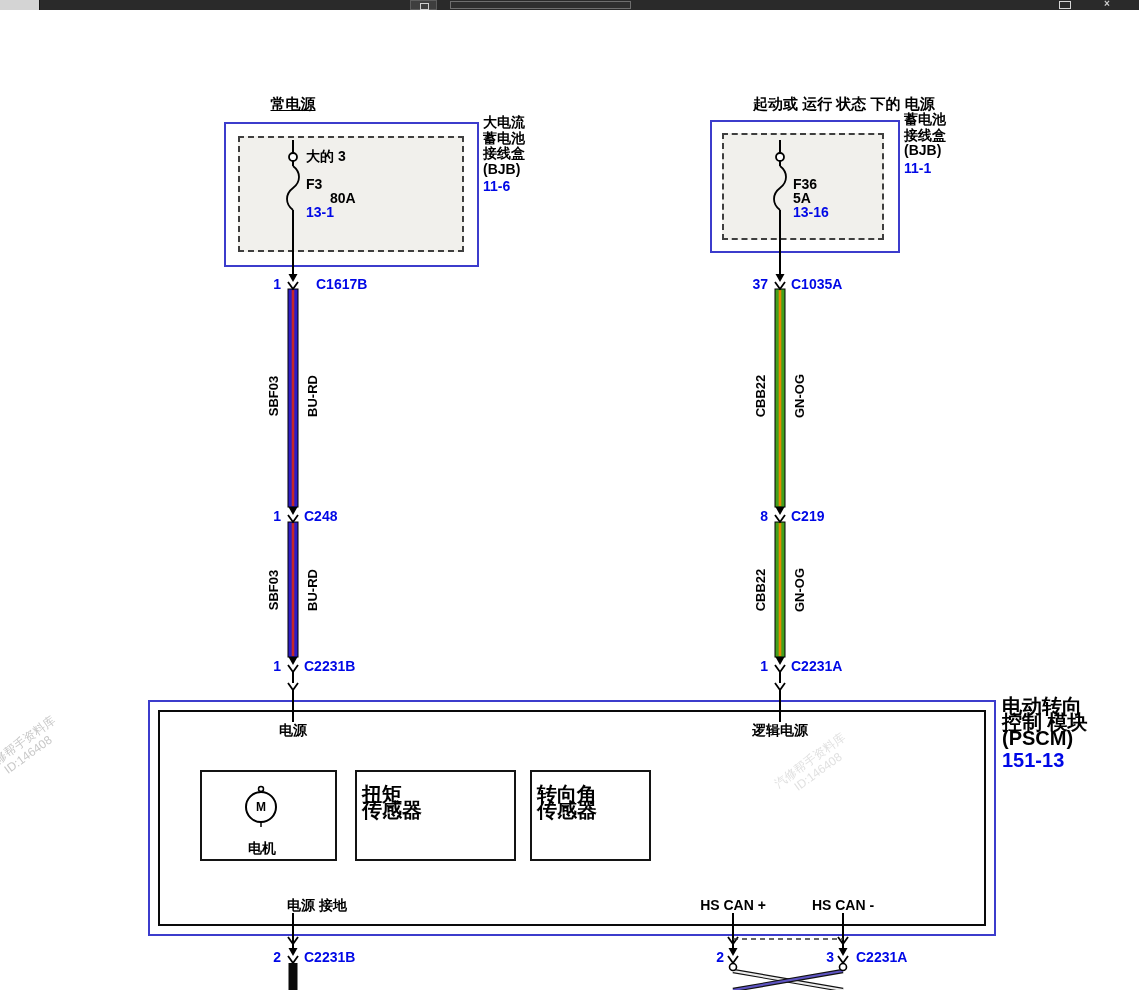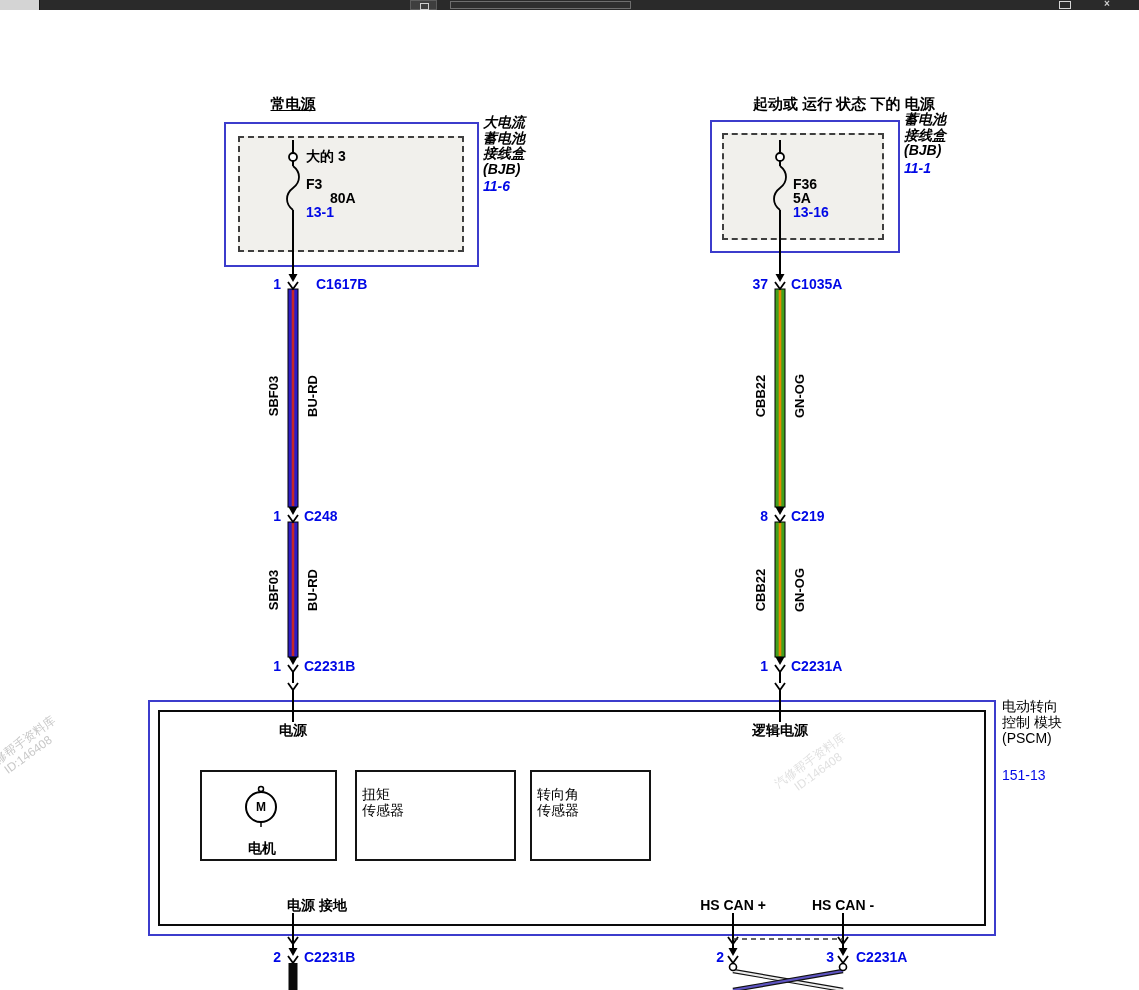--- a/index.html
+++ b/index.html
@@ -17,24 +17,24 @@
   .tb-close { position:absolute; left:1104px; top:-2px; color:#cfcfcf; font-size:10px; font-weight:700; line-height:12px; }
 
   
   .lbl { position:absolute; font-weight:700; font-size:14px; color:#000; white-space:nowrap; z-index:6; }
   .big { font-size:15px; }
   .blue { color:#0008e6; }
   .ctr { text-align:center; }
   .rt  { text-align:right; }
   .rot { transform:rotate(-90deg); font-size:13px; height:16px; line-height:16px; text-align:center; width:80px; }
 
-  .sideblock { position:absolute; font-weight:700; font-size:14px; line-height:15.5px; color:#000; white-space:nowrap; z-index:6;font-style:italic; }
+  .sideblock { position:absolute; font-weight:700; font-size:14px; line-height:15.5px; color:#000; white-space:nowrap; z-index:6; }
   .sideblock .pg { margin-top:2px; }
-  .pscmblock { position:absolute; font-weight:400; font-size:14px; line-height:16px; color:#000; white-space:nowrap; z-index:6; }
-  .pscmblock .pg { margin-top:21px; }
+  .pscmblock { position:absolute; font-weight:700; font-size:20px; line-height:16px; color:#000; white-space:nowrap; z-index:6; }
+  .pscmblock .pg { margin-top:6px; }
 
   
   .bluebox  { position:absolute; border:2px solid #3c3ccc; background:#fff; z-index:2; }
   .dashbox  { position:absolute; border:2px dashed #3f3f3f; background:#f1f0ec; z-index:3; }
   .innerbox { position:absolute; border:2px solid #0a0a0a; background:#fff; z-index:3; }
   .compbox  { position:absolute; border:2px solid #141414; background:#fff; z-index:4; }
 
   .overlay { position:absolute; left:0; top:0; z-index:5; pointer-events:none; }
 
   .watermark { position:absolute; font-size:12px; font-weight:400; color:#b5b5b5; opacity:.75;

